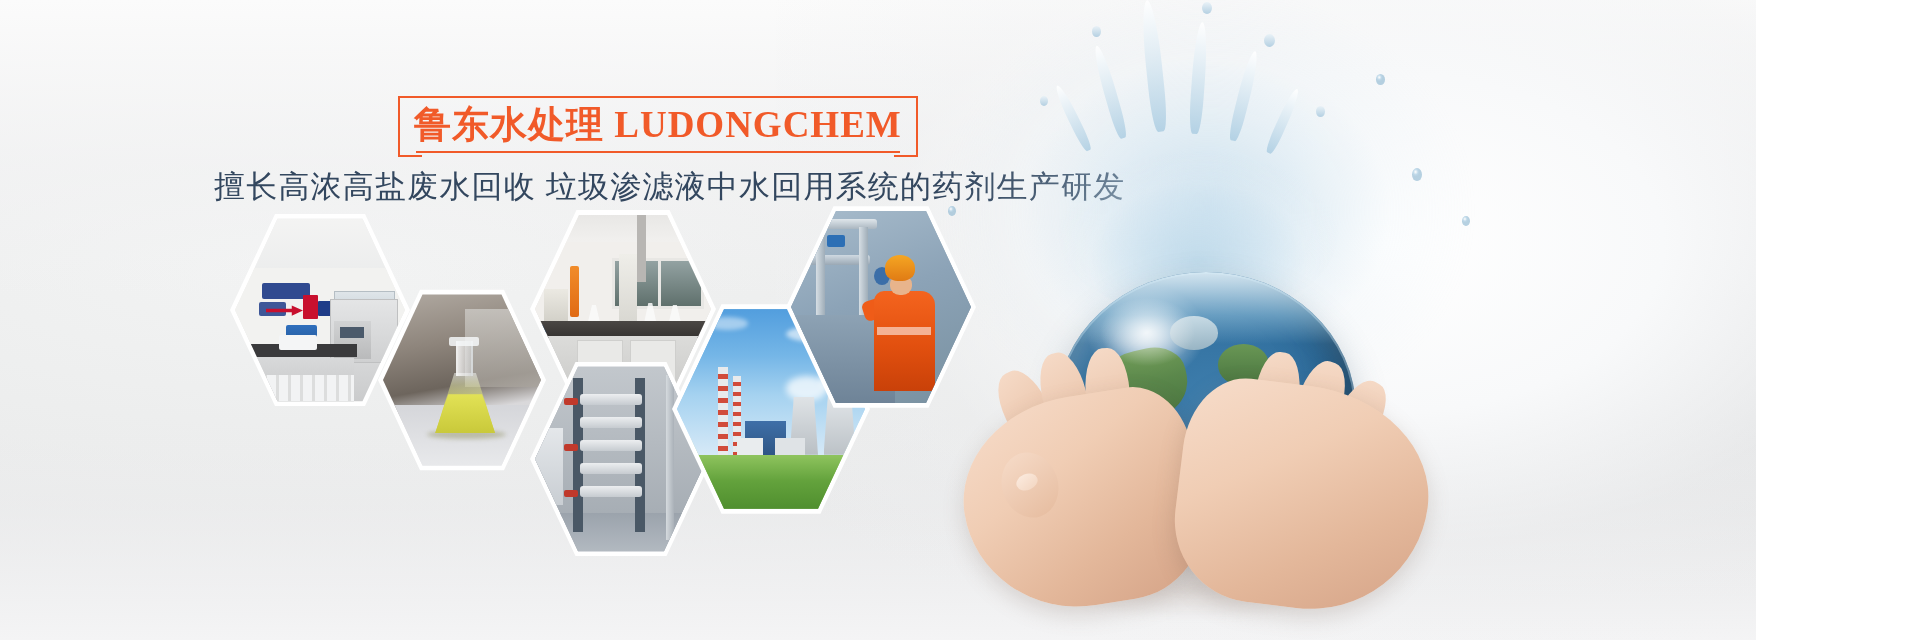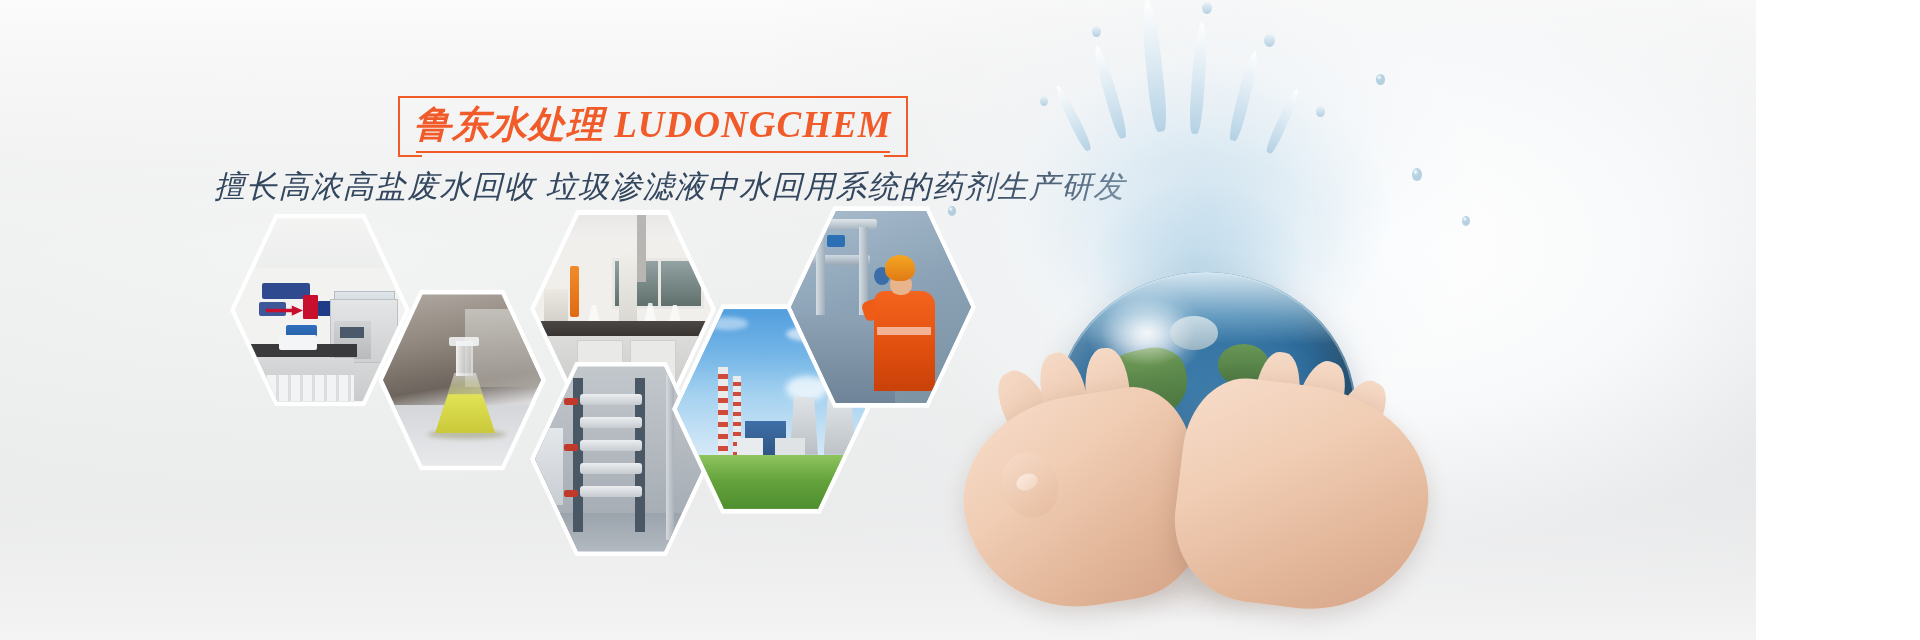--- a/index.html
+++ b/index.html
@@ -9,21 +9,20 @@
     background:#ffffff;
   }
 
   
   .banner {
     position:relative;
     width:1756px; height:640px;
     overflow:hidden;
     background:
       radial-gradient(120% 90% at 18% 42%, #f2f3f3 0%, #eceded 32%, #e6e7e8 58%, #e2e3e4 78%, #dddedf 100%);
-    font-style: italic;
   }
   .bg-soft-top {
     position:absolute; left:0; top:0; width:1920px; height:300px;
     background:linear-gradient(180deg,#fbfbfb 0%, rgba(245,245,246,0.55) 55%, rgba(240,240,241,0) 100%);
     pointer-events:none;
   }
   .bg-soft-bottom {
     position:absolute; left:0; bottom:0; width:1920px; height:220px;
     background:linear-gradient(0deg,#f4f4f5 0%, rgba(238,238,239,0.4) 60%, rgba(238,238,239,0) 100%);
     pointer-events:none;

